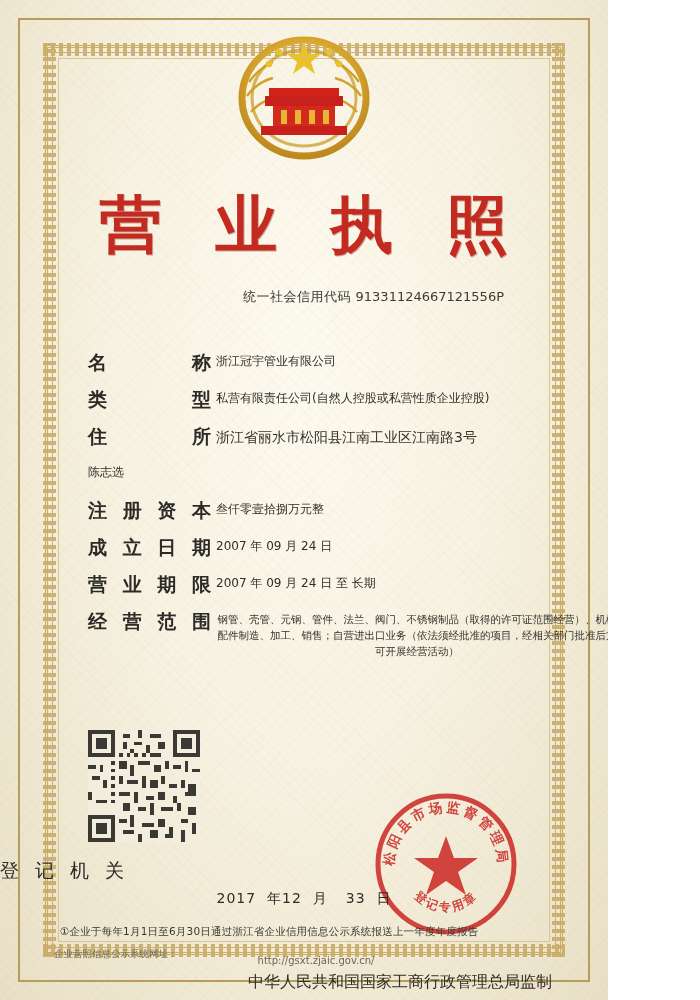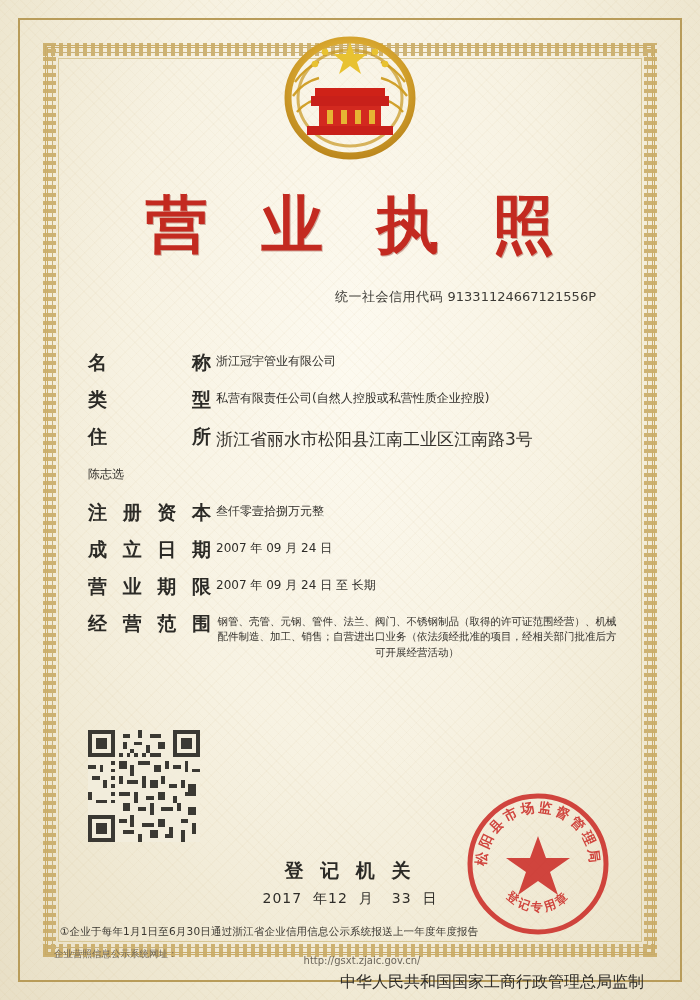--- a/index.html
+++ b/index.html
@@ -9,21 +9,21 @@
   body {
     width: 700px;
     height: 1000px;
     background: #ffffff;
     font-family: "DejaVu Sans", "Liberation Sans", sans-serif;
     overflow: hidden;
   }
 
   .license {
     position: relative;
-    width: 700px;
+    width: 608px;
     height: 1000px;
     background:
       radial-gradient(ellipse at 50% 35%, #fdfaf0 0%, #f7f2e2 45%, #efe8d2 75%, #e8dfc6 100%);
     overflow: hidden;
   }
 
   
   .frame-outer {
     position: absolute;
     left: 18px; top: 18px; right: 18px; bottom: 18px;
@@ -141,21 +141,21 @@
   }
   .row .value {
     flex: 1;
     font-size: 12px;
     color: #2f2d29;
     line-height: 1.35;
     padding-top: 3px;
     font-family: "DejaVu Sans", "Liberation Sans", sans-serif;
   }
   .row .value.small {
-    font-size: 17px;
+    font-size: 14px;
     line-height: 1.45;
     color: #35322d;
   }
   .row .value.tiny {
     font-size: 10.5px;
     line-height: 1.5;
     color: #35322d;
     text-align: center;
   }
 
@@ -174,23 +174,23 @@
     right: 88px;
     top: 790px;
     width: 148px;
     height: 148px;
   }
 
   .registry {
     position: absolute;
     left: 0; right: 0;
     top: 858px;
-    text-align: center;
+    text-align: left;
     font-size: 19px;
-    font-weight: bold;
+    font-weight: normal;
     letter-spacing: 5px;
     color: #2b2a26;
     font-family: "DejaVu Sans", "Liberation Sans", sans-serif;
   }
 
   .issue-date {
     position: absolute;
     left: 0; right: 0;
     top: 890px;
     text-align: center;

